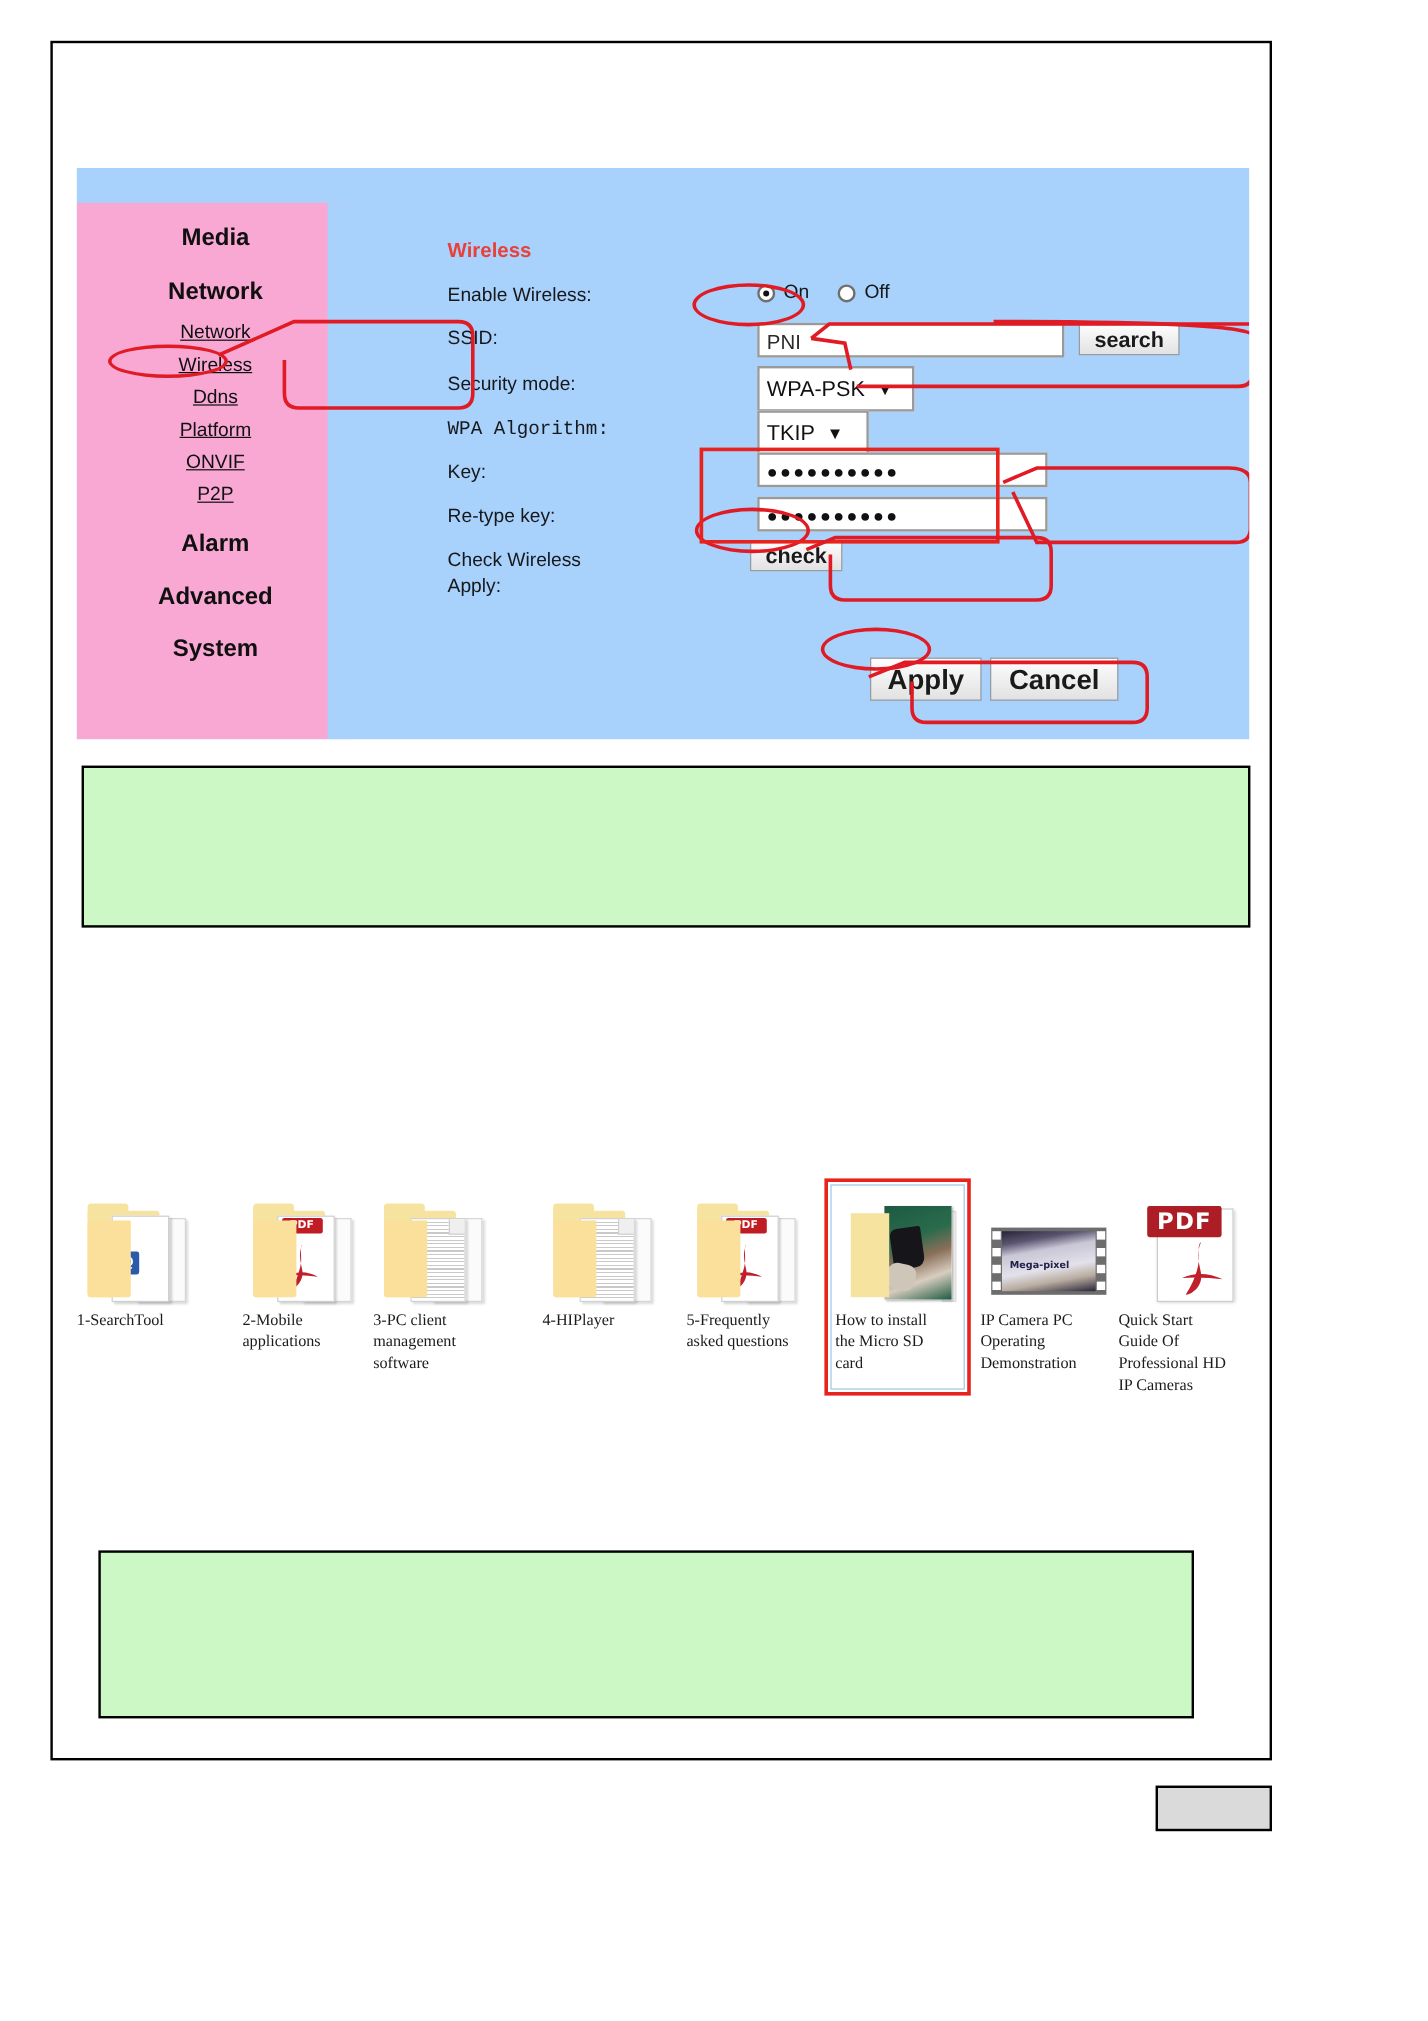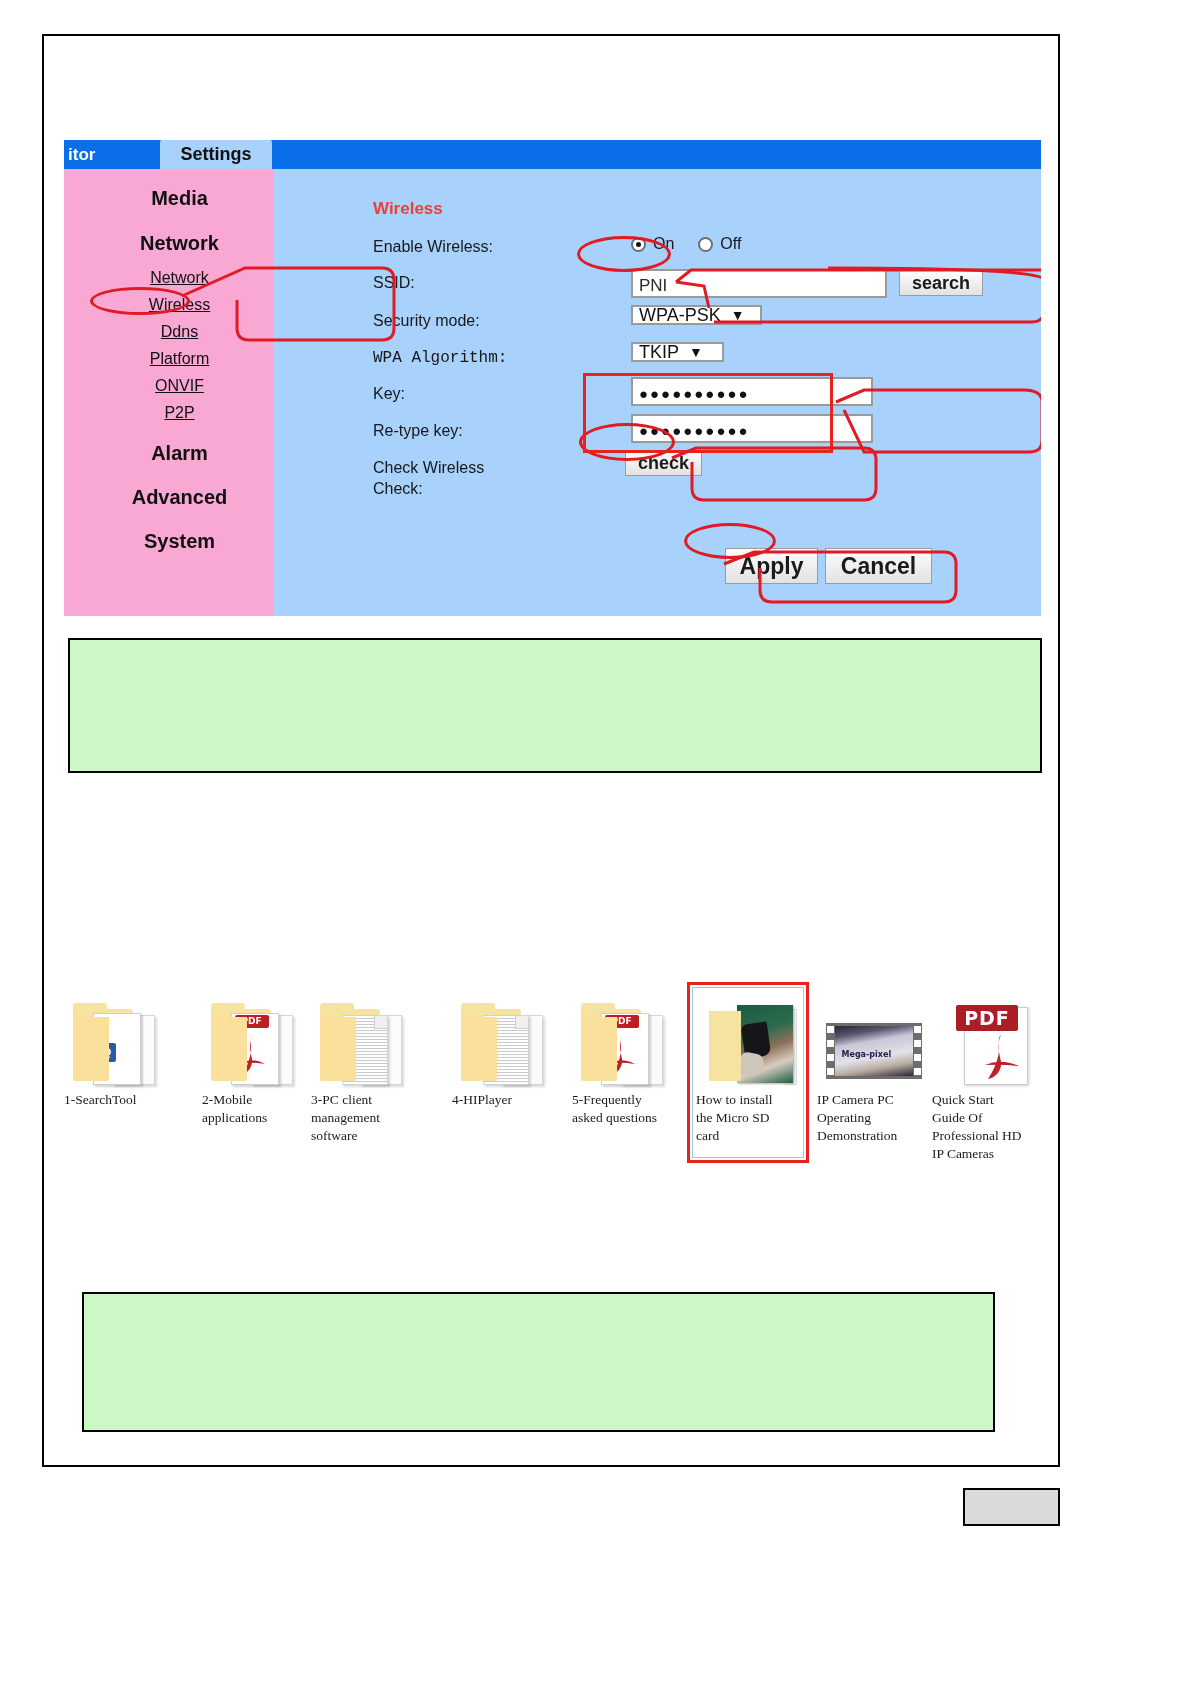--- a/index.html
+++ b/index.html
@@ -41,21 +41,21 @@
   
   .formpanel{position:absolute;left:209px;top:29px;right:0;bottom:0;background:#a8d1fb;}
   .ftitle{position:absolute;left:100px;top:30px;color:#e8413a;font-weight:bold;font-size:17px;}
   .frow{position:absolute;left:100px;font-size:16px;color:#16181c;}
   .fctl{position:absolute;margin-left:40px;}
   .tbox{
     background:#fff;border:2px solid #9a9a9a;box-sizing:border-box;height:29px;
     font-size:17px;color:#2b2b2b;padding:2px 6px;line-height:25px;
   }
   .sel{
-    background:#fff;border:2px solid #9a9a9a;box-sizing:border-box;height:20px;
+    background:#fff;border:2px solid #9a9a9a;box-sizing:border-box;height:38px;
     font-size:18px;color:#111;padding:1px 6px;line-height:26px;display:flex;align-items:center;gap:10px;text-align:right;
   }
   .chev{font-size:14px;}
   .radio-wrap{display:flex;align-items:center;gap:7px;font-size:16px;color:#16181c;}
   .radio{width:15px;height:15px;border-radius:50%;border:2px solid #6f6f6f;background:#fff;
     box-sizing:border-box;display:inline-block;position:relative;}
   .radio.on::after{content:"";position:absolute;left:3px;top:3px;width:5px;height:5px;border-radius:50%;background:#111;}
   .btn{
     background:linear-gradient(#fdfdfd,#e2e2e2);border:1px solid #9b9b9b;
     font-weight:bold;color:#1a1a1a;display:inline-flex;align-items:center;justify-content:center;
@@ -139,24 +139,20 @@
   
   .graybox{position:absolute;background:#dadada;border:2px solid #000;box-sizing:border-box;}
 </style>
 </head>
 <body>
 
 <div class="page-frame"></div>
 
 <div class="cam-ui">
 
-  <div class="tabbar">
-    <div class="tab-inactive">itor</div>
-    <div class="tab-active">Settings</div>
-  </div>
 
   <div class="sidebar">
     <div class="side-top">Media</div>
     <div class="side-top" style="margin-top:22px;">Network</div>
     <div class="side-sub" style="margin-top:14px;">Network</div>
     <div class="side-sub">Wireless</div>
     <div class="side-sub">Ddns</div>
     <div class="side-sub">Platform</div>
     <div class="side-sub">ONVIF</div>
     <div class="side-sub">P2P</div>
@@ -197,21 +193,21 @@
     </div>
 
     <div class="frow" style="top:216px;">Key:</div>
     <div class="fctl tbox dots" style="left:318px;top:208px;width:242px;">●●●●●●●●●●</div>
 
     <div class="frow" style="top:253px;">Re-type key:</div>
     <div class="fctl tbox dots" style="left:318px;top:245px;width:242px;">●●●●●●●●●●</div>
 
     <div class="frow" style="top:288px;line-height:21px;">
       <span>Check Wireless</span><br>
-      <span>Check:</span>
+      <span>Apply:</span>
     </div>
     <div class="fctl btn btn-small" style="left:312px;top:281px;">check</div>
 
     <div class="fctl btn btn-big" style="left:412px;top:379px;width:93px;">Apply</div>
     <div class="fctl btn btn-big" style="left:512px;top:379px;width:107px;">Cancel</div>
   </div>
 
   <div class="ell" style="left:26px;top:147px;width:100px;height:28px;"></div>
   <div class="ell" style="left:513px;top:96px;width:94px;height:36px;"></div>
   <div class="ell" style="left:515px;top:283px;width:96px;height:38px;"></div>

